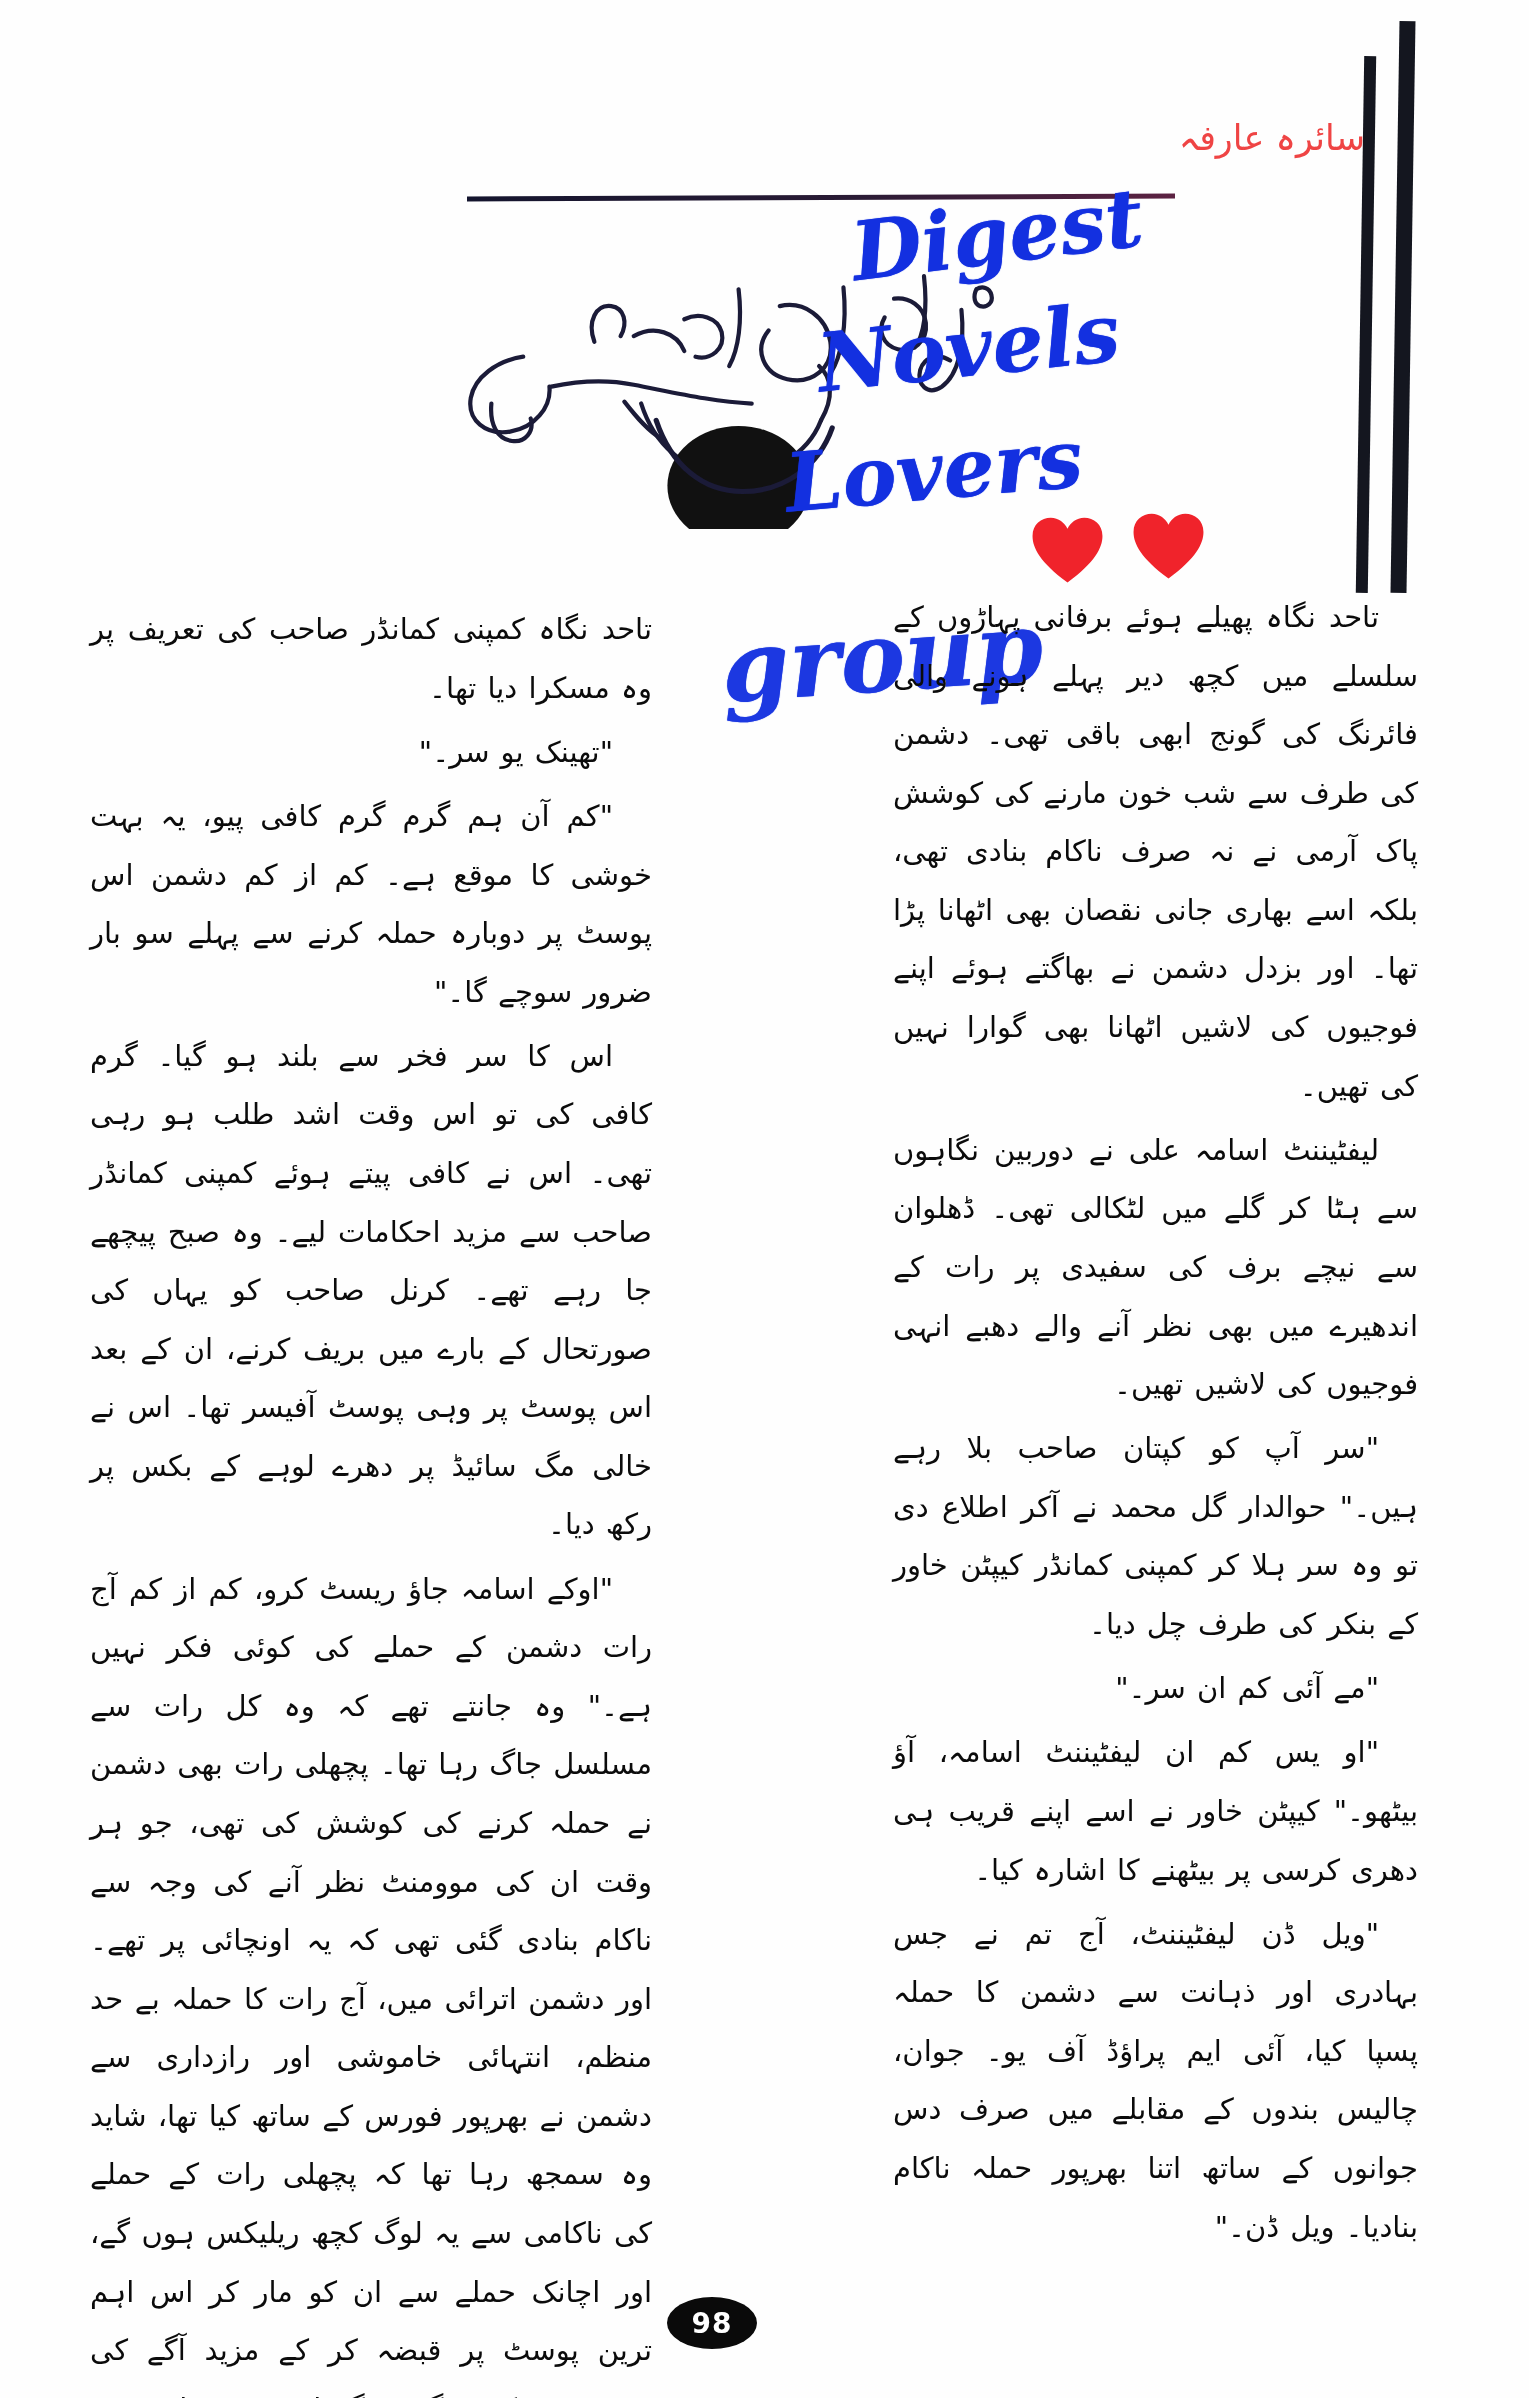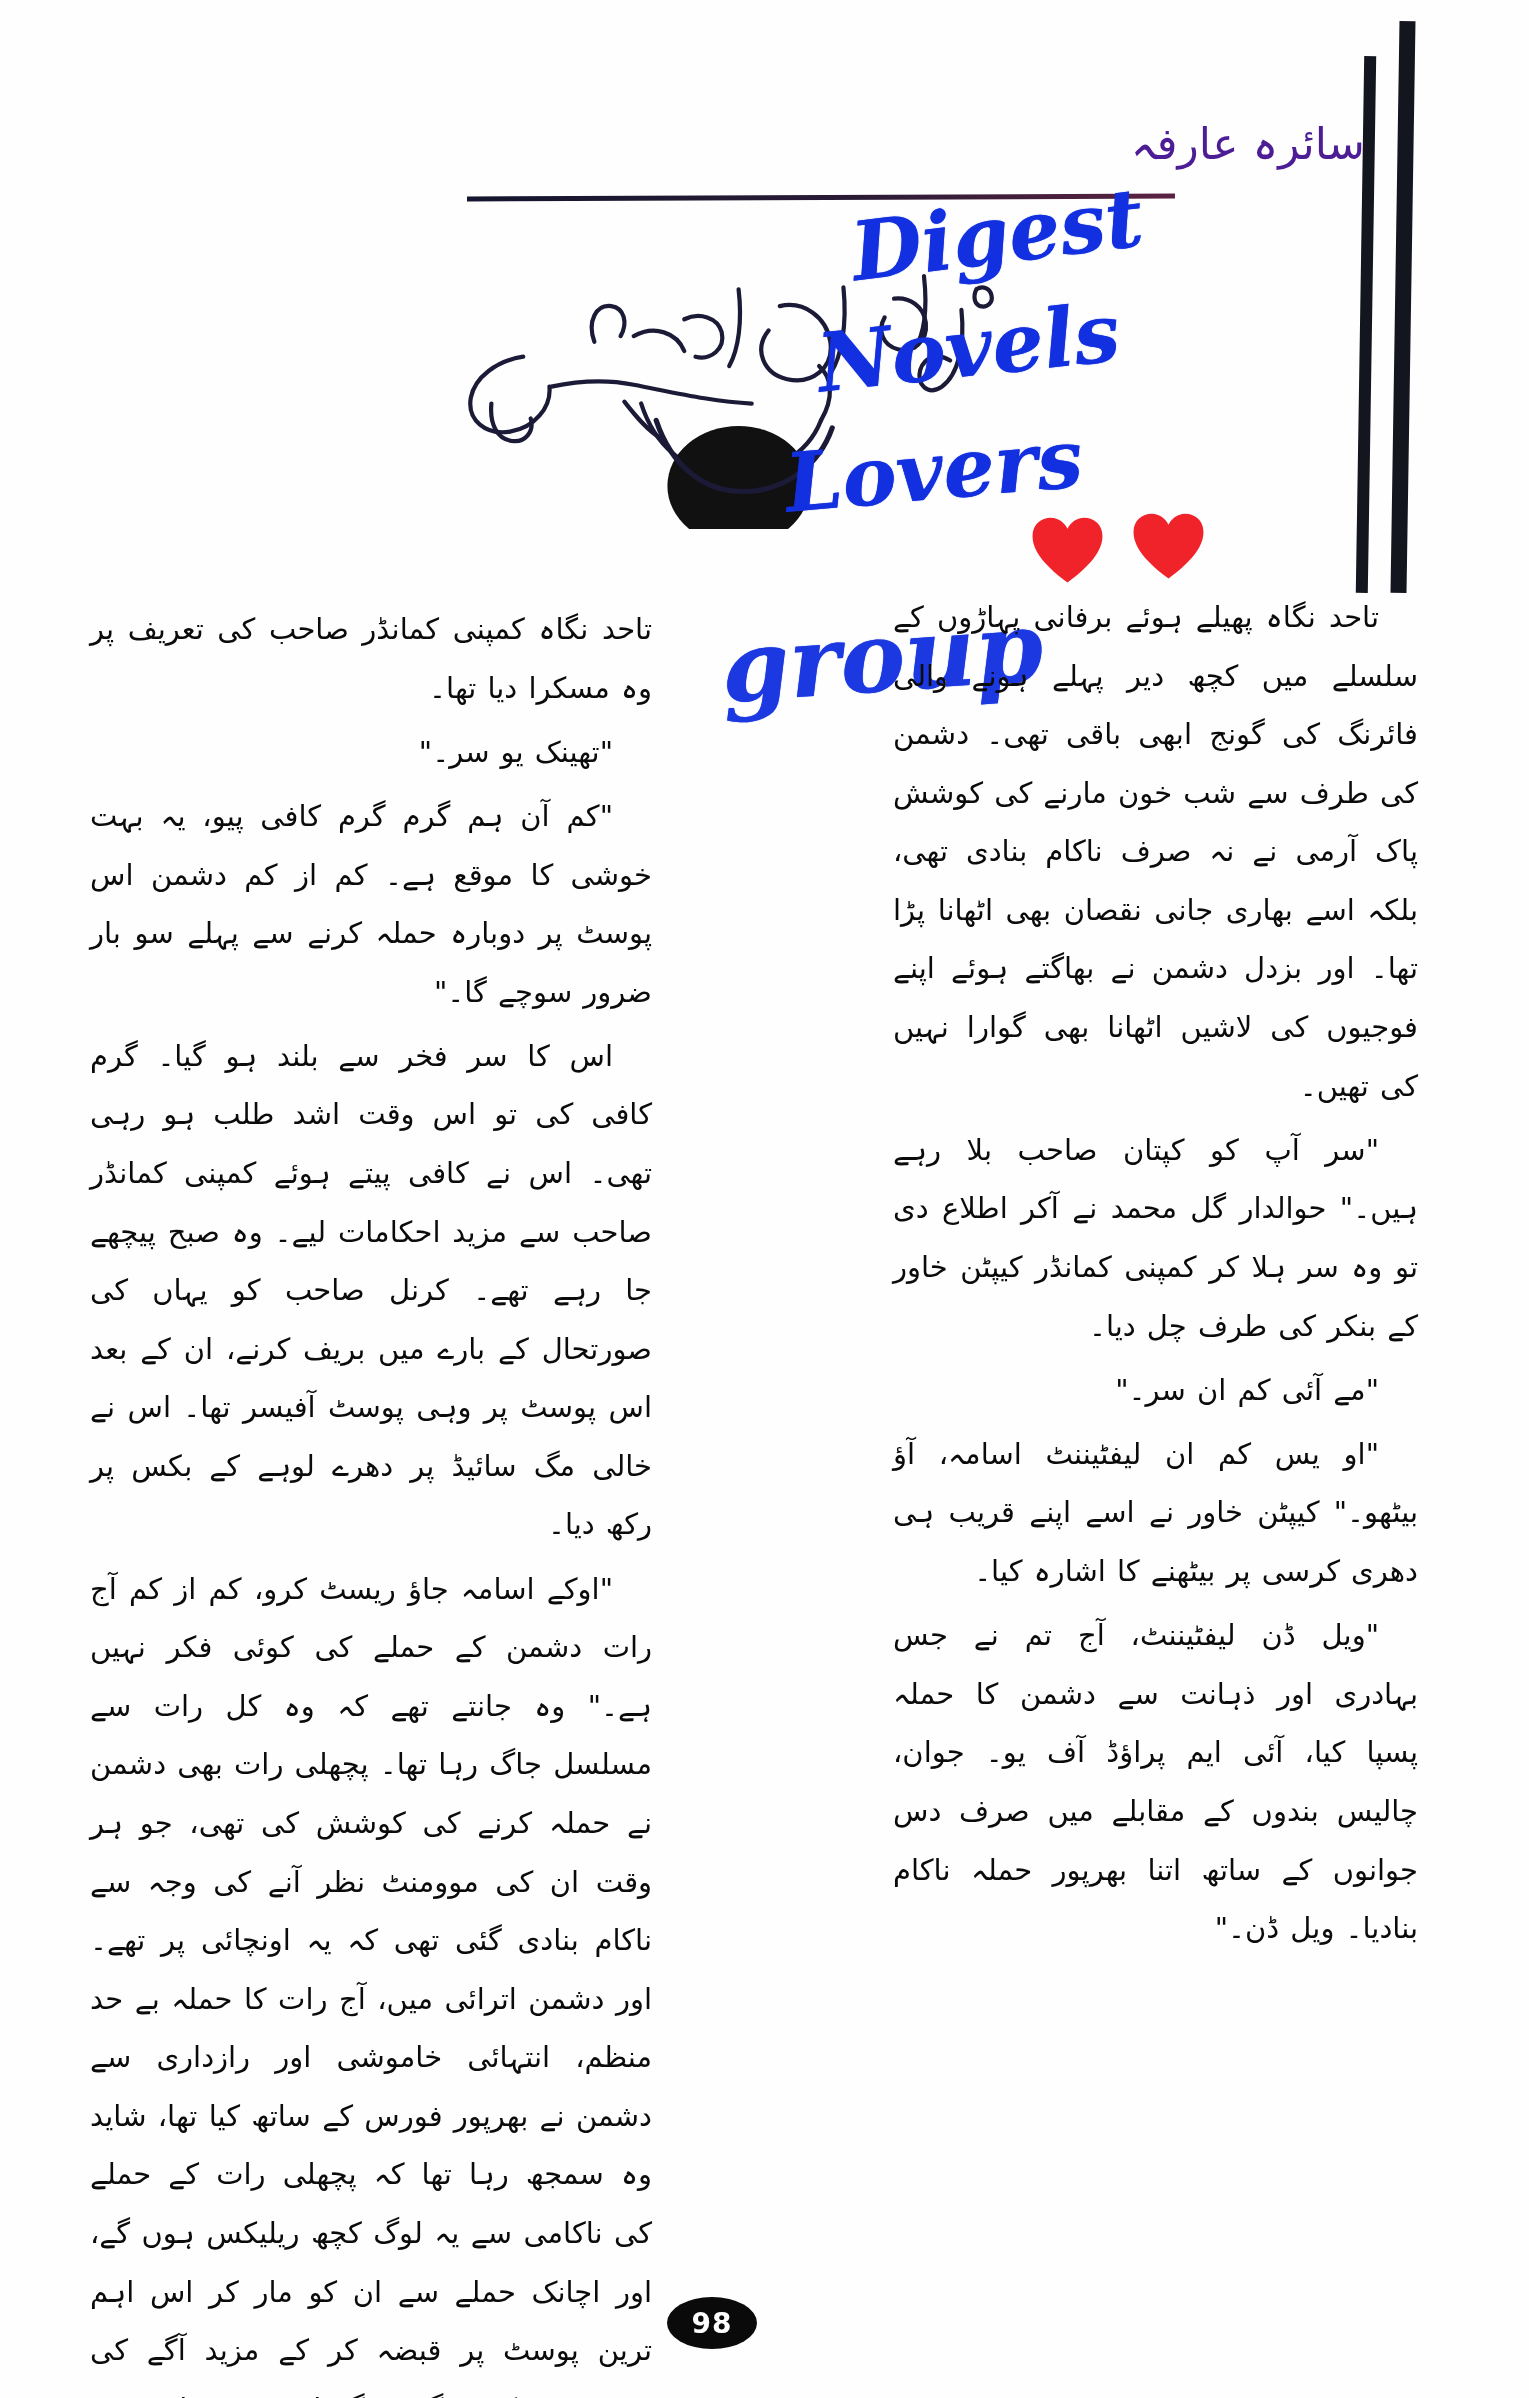--- a/index.html
+++ b/index.html
@@ -9,21 +9,21 @@
   #page{position:absolute;left:0;top:0;width:1530px;height:2399px;background:#fefefe;}
 
   
   .edge-bar{position:absolute;background:#14161f;}
   #edge-bar-outer{left:1395px;top:20.6px;width:16px;height:572px;transform:rotate(0.9deg);}
   #edge-bar-inner{left:1360px;top:56px;width:12px;height:537px;transform:rotate(0.9deg);}
 
   
   #author-name{position:absolute;right:165px;top:118px;
       font-family:"DejaVu Sans","Liberation Sans",sans-serif;
-      font-size:44px;color:#4c1d95;direction:rtl;letter-spacing:0.9px;
+      font-size:35px;color:#ef4444;direction:rtl;letter-spacing:0.9px;
       white-space:nowrap;}
   #header-rule{position:absolute;left:467px;top:195px;width:708px;height:4.7px;
       background:linear-gradient(90deg,#14152e 0%,#2a1b35 55%,#5c2242 100%);
       transform:rotate(-0.25deg);}
 
   
   #story-title-deco{position:absolute;left:403px;top:220px;width:600px;height:309px;}
   #story-title-deco svg{width:100%;height:100%;display:block;}
 
   
@@ -105,20 +105,21 @@
     </svg>
   </div>
   <div class="heart" id="heart-2">
     <svg viewBox="0 0 100 92" xmlns="http://www.w3.org/2000/svg">
       <path d="M50 90 C12 62 2 42 2 26 C2 10 14 1 27 1 C38 1 46 8 50 16 C54 8 62 1 73 1 C86 1 98 10 98 26 C98 42 88 62 50 90 Z" fill="#f0232b"></path>
     </svg>
   </div>
 
   <div class="col" id="col-right">
     <p>تاحد نگاہ پھیلے ہوئے برفانی پہاڑوں کے سلسلے میں کچھ دیر پہلے ہونے والی فائرنگ کی گونج ابھی باقی تھی۔ دشمن کی طرف سے شب خون مارنے کی کوشش پاک آرمی نے نہ صرف ناکام بنادی تھی، بلکہ اسے بھاری جانی نقصان بھی اٹھانا پڑا تھا۔ اور بزدل دشمن نے بھاگتے ہوئے اپنے فوجیوں کی لاشیں اٹھانا بھی گوارا نہیں کی تھیں۔</p>
+    <p>لیفٹیننٹ اسامہ علی نے دوربین نگاہوں سے ہٹا کر گلے میں لٹکالی تھی۔ ڈھلوان سے نیچے برف کی سفیدی پر رات کے اندھیرے میں بھی نظر آنے والے دھبے انہی فوجیوں کی لاشیں تھیں۔</p>
     <p>"سر آپ کو کپتان صاحب بلا رہے ہیں۔" حوالدار گل محمد نے آکر اطلاع دی تو وہ سر ہلا کر کمپنی کمانڈر کیپٹن خاور کے بنکر کی طرف چل دیا۔</p>
     <p>"مے آئی کم ان سر۔"</p>
     <p>"او یس کم ان لیفٹیننٹ اسامہ، آؤ بیٹھو۔" کیپٹن خاور نے اسے اپنے قریب ہی دھری کرسی پر بیٹھنے کا اشارہ کیا۔</p>
     <p>"ویل ڈن لیفٹیننٹ، آج تم نے جس بہادری اور ذہانت سے دشمن کا حملہ پسپا کیا، آئی ایم پراؤڈ آف یو۔ جوان، چالیس بندوں کے مقابلے میں صرف دس جوانوں کے ساتھ اتنا بھرپور حملہ ناکام بنادیا۔ ویل ڈن۔"</p>
   </div>
 
   <div class="col" id="col-left">
     <p class="noindent">تاحد نگاہ کمپنی کمانڈر صاحب کی تعریف پر وہ مسکرا دیا تھا۔</p>
     <p>"تھینک یو سر۔"</p>
     <p>"کم آن ہم گرم گرم کافی پیو، یہ بہت خوشی کا موقع ہے۔ کم از کم دشمن اس پوسٹ پر دوبارہ حملہ کرنے سے پہلے سو بار ضرور سوچے گا۔"</p>

